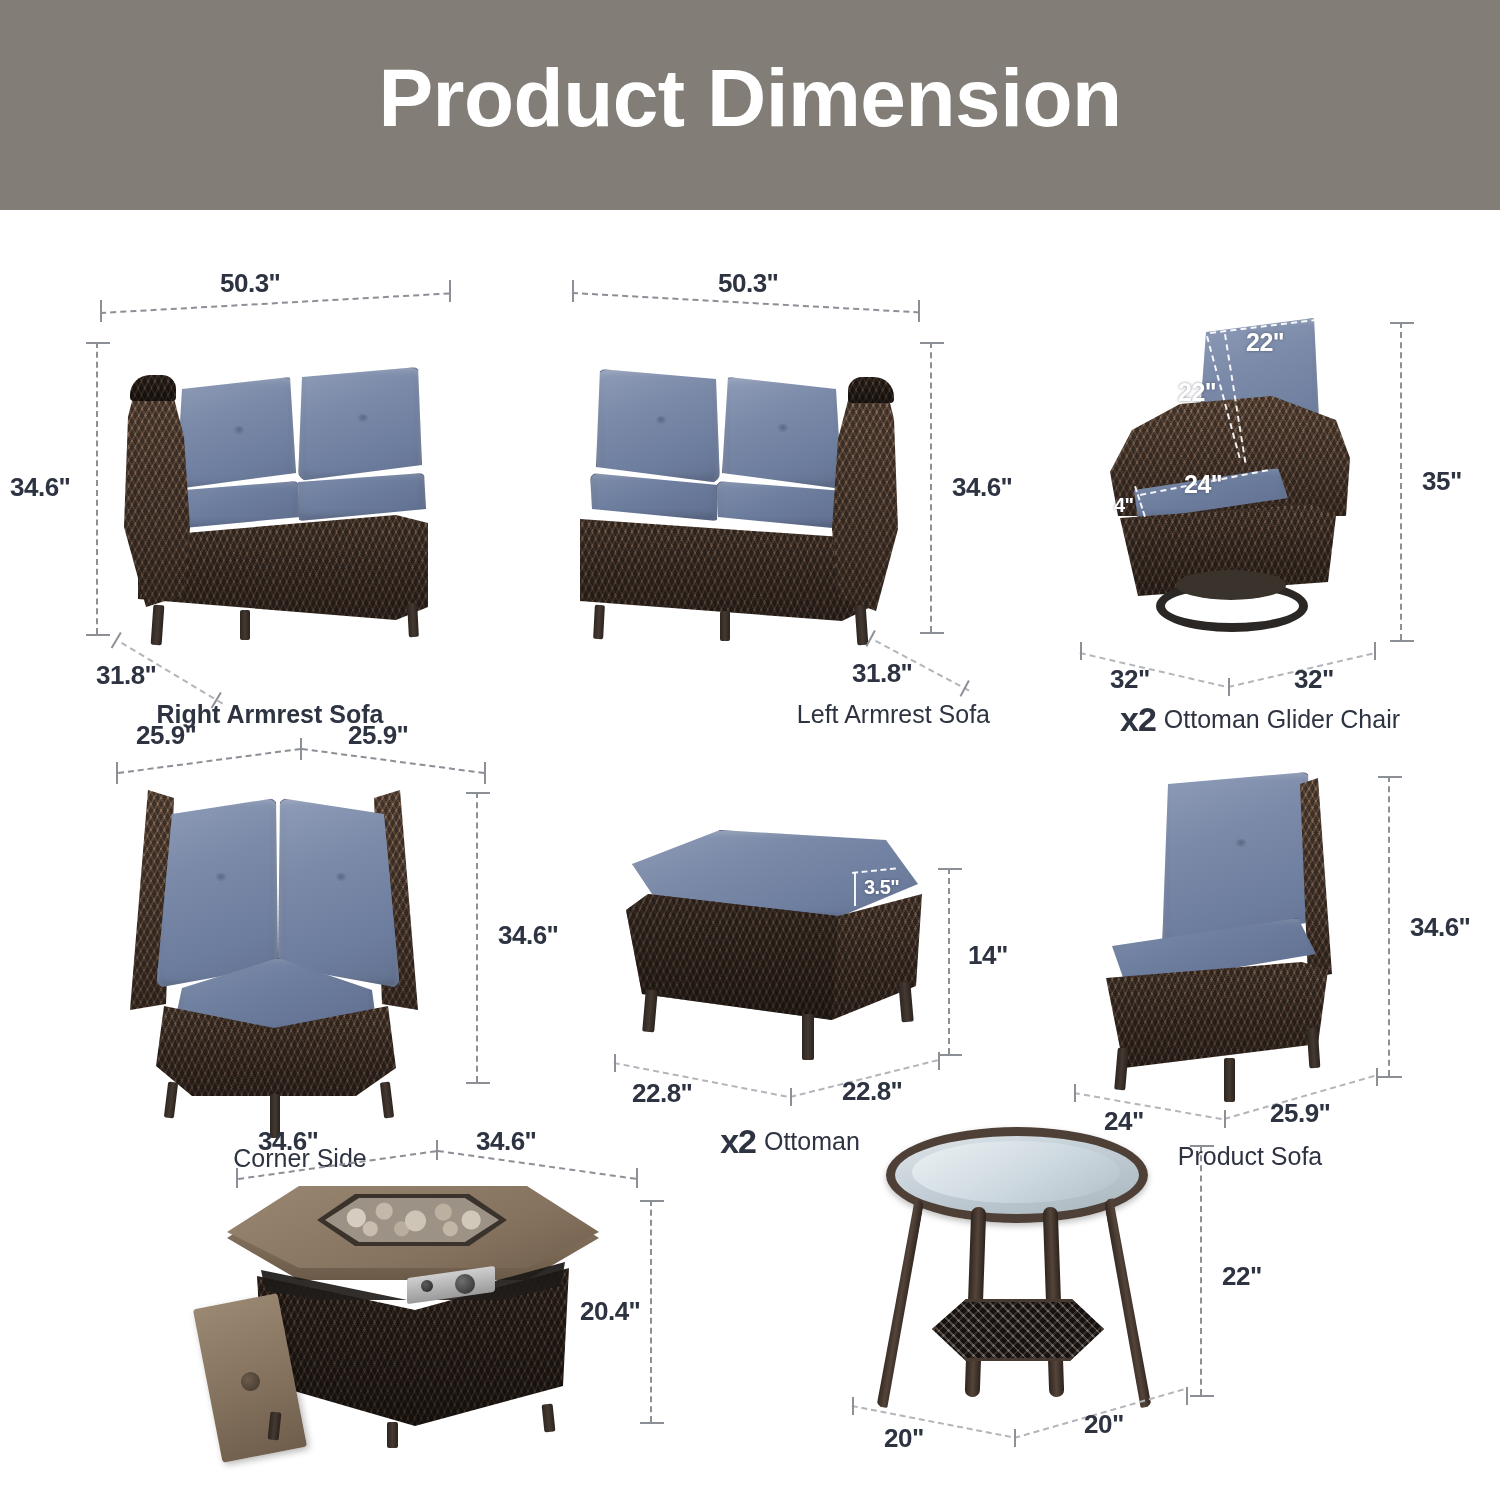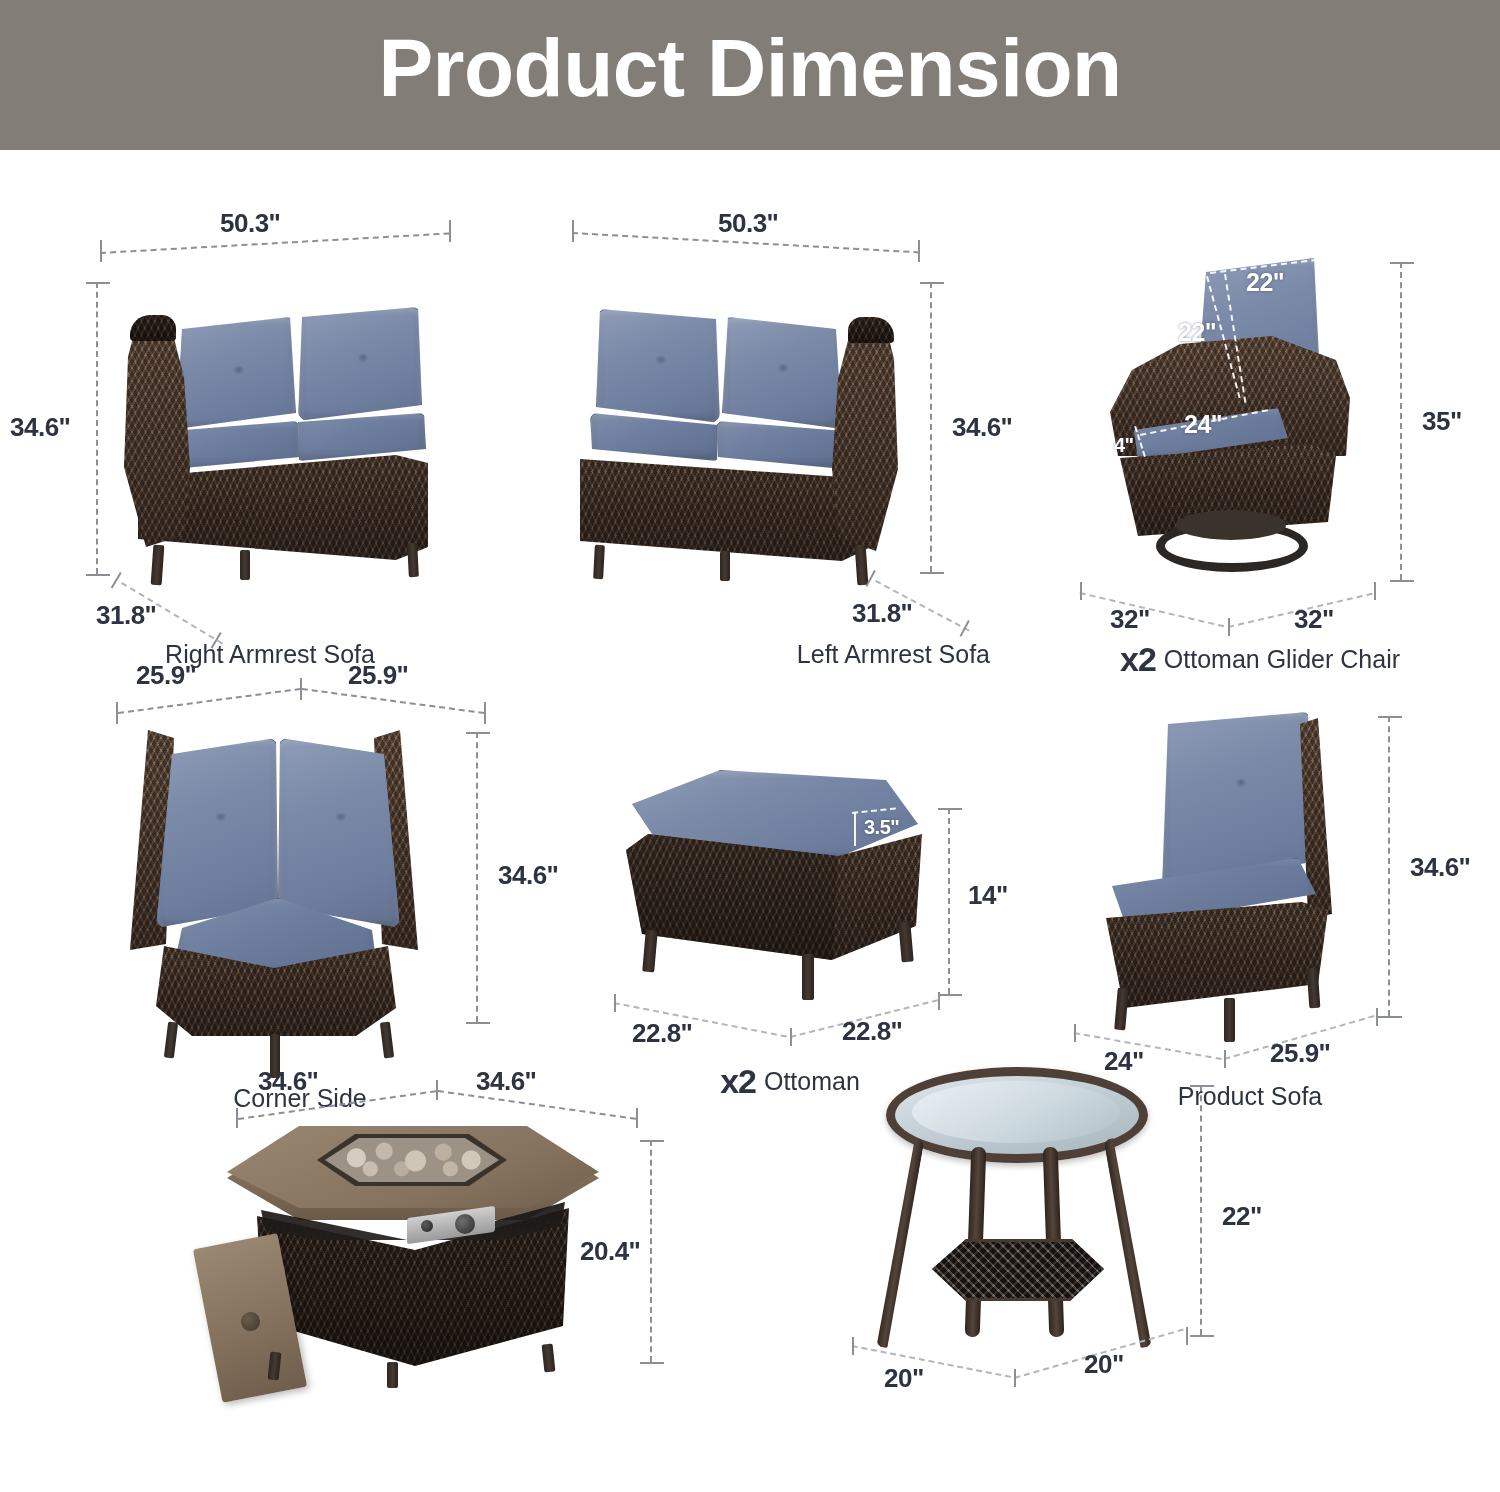--- a/index.html
+++ b/index.html
@@ -7,21 +7,21 @@
   html, body { width: 1500px; height: 1492px; }
   body {
     font-family: "Liberation Sans", sans-serif;
     background: #ffffff;
     overflow: hidden;
   }
 
   
   .header {
     width: 1500px;
-    height: 150px;
+    height: 210px;
     background: #827d77;
     display: flex;
     flex-direction: column;
     align-items: center;
     justify-content: center;
     position: relative;
   }
   .header-title {
     color: #ffffff;
     font-size: 82px;
@@ -202,21 +202,21 @@
     <div class="dline" style="left:38px; top:82px; width:292px; transform:rotate(90deg);"></div>
     <div class="dtick" style="left:26px; top:82px; height:0; border-left:none; border-top:2px solid #8d8f96; width:24px;"></div>
     <div class="dtick" style="left:26px; top:374px; height:0; border-left:none; border-top:2px solid #8d8f96; width:24px;"></div>
     <div class="dimtext" style="left:-50px; top:212px;">34.6"</div>
 
     <div class="dline light" style="left:62px; top:382px; width:118px; transform:rotate(31deg);"></div>
     <div class="dtick" style="left:60px; top:372px; height:18px; transform:rotate(31deg);"></div>
     <div class="dtick" style="left:160px; top:432px; height:18px; transform:rotate(31deg);"></div>
     <div class="dimtext" style="left:36px; top:400px;">31.8"</div>
 
-    <div class="caption" style="top:440px;">
+    <div class="caption" style="top:440px;font-weight:bold;">
       <span>Right Armrest Sofa</span>
     </div>
   </div>
 
   <div class="cell" style="left:540px; top:50px; width:450px; height:470px;">
 
     <div class="art" style="left:30px; top:95px; width:340px; height:290px;">
       <div class="wicker" style="position:absolute;left:10px;top:158px;width:295px;height:108px;
           clip-path:polygon(0 6px,262px 24px,295px 12px,295px 92px,262px 108px,0 88px);"></div>
       <div class="cush-dk" style="position:absolute;left:20px;top:118px;width:130px;height:48px;border-radius:7px;

